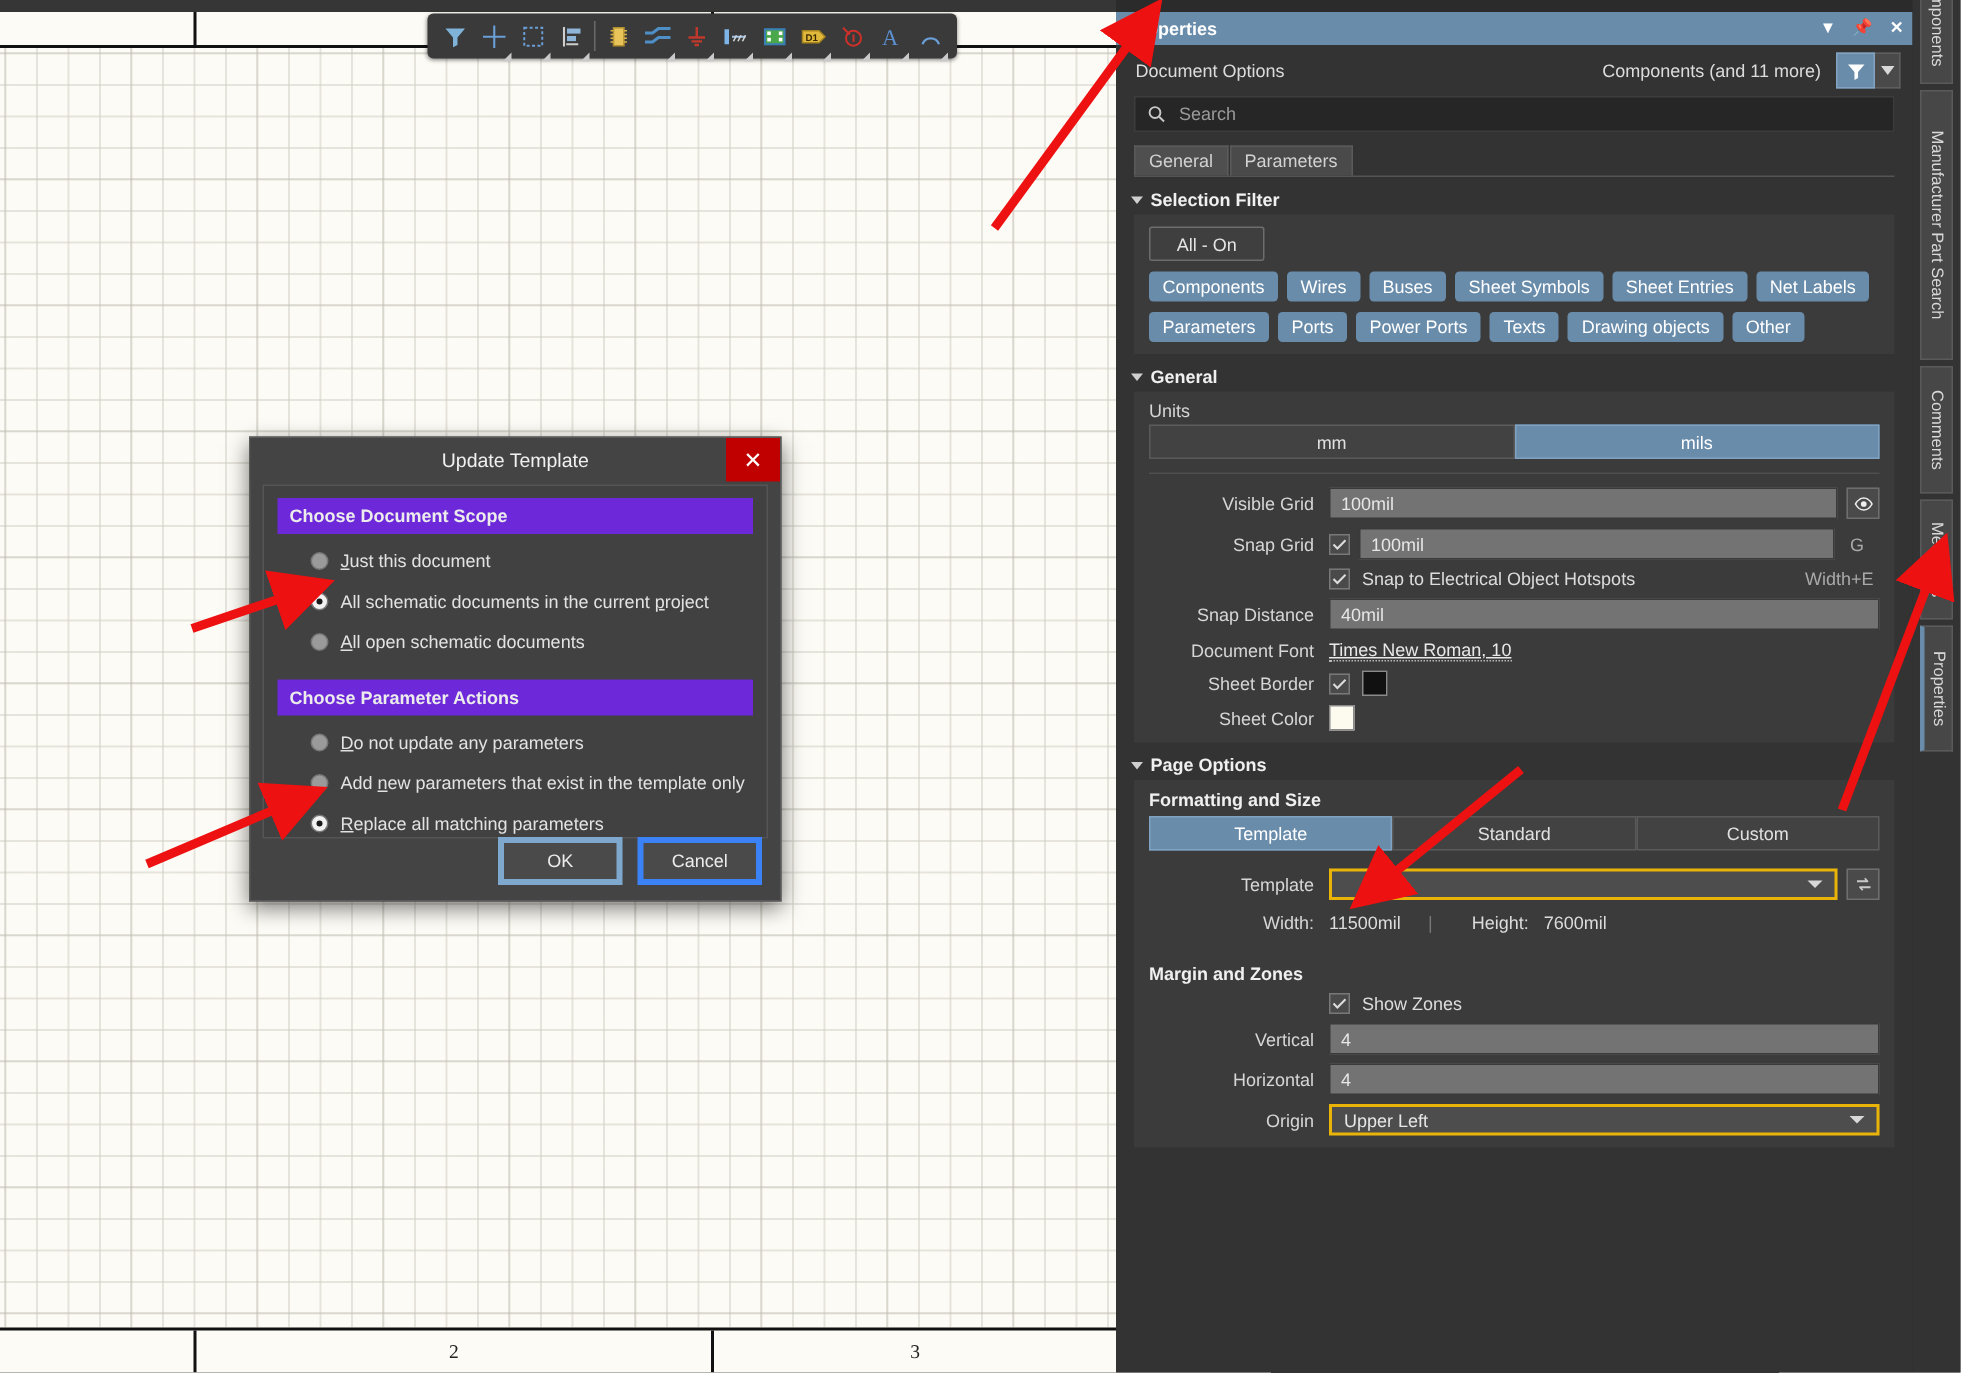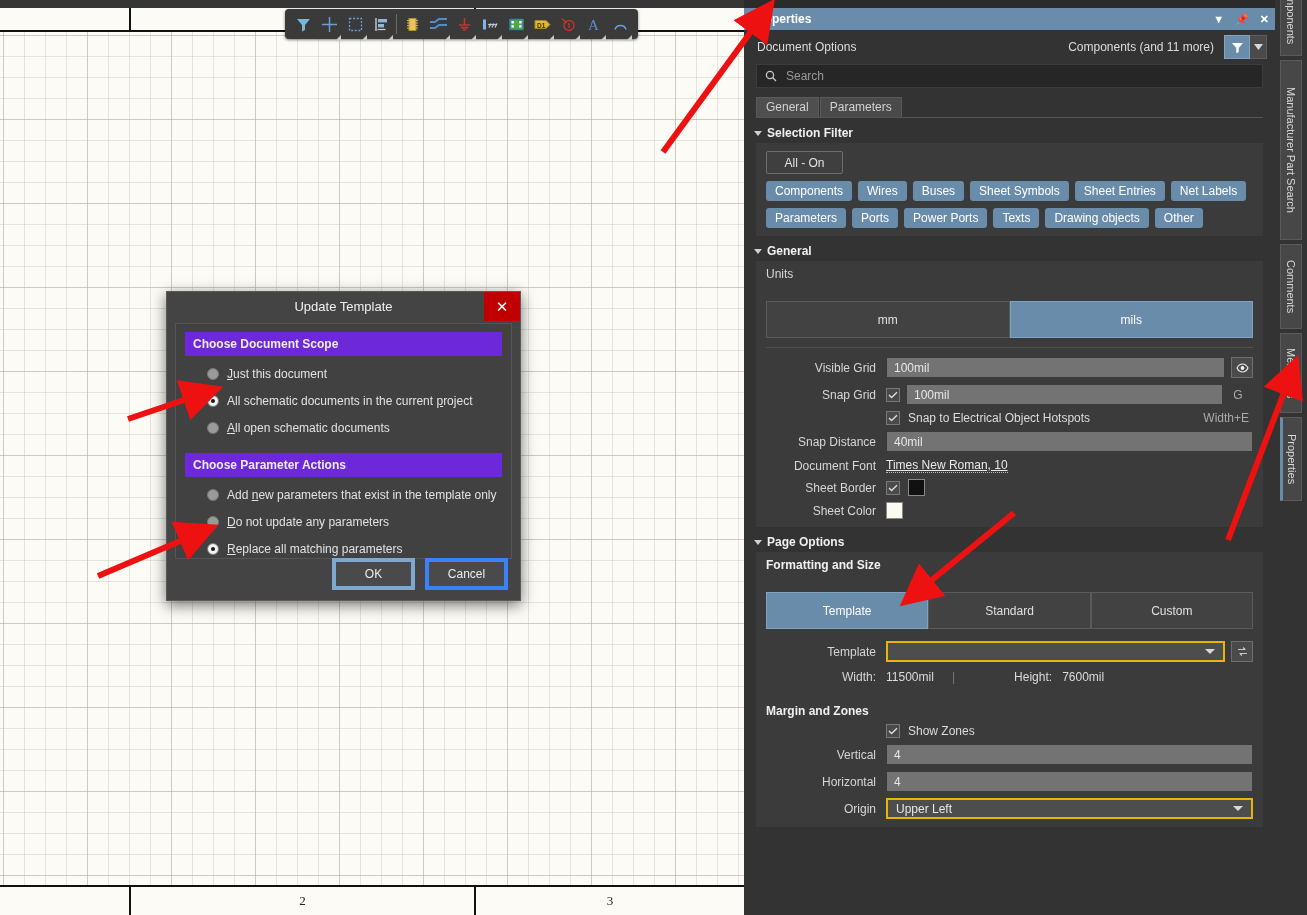--- a/index.html
+++ b/index.html
@@ -185,21 +185,21 @@
     border-radius:2px;cursor:pointer;
   }
   .lbl{font-size:12px;color:#d6d6d6;}
   .row{display:flex;align-items:center;margin-top:6px;}
   .rlabel{width:110px;text-align:right;padding-right:10px;font-size:12px;color:#d6d6d6;flex:0 0 auto;}
   .field{
     background:#737373;border:1px solid #3a3a3a;height:21px;color:#e6e6e6;
     font-size:12px;display:flex;align-items:center;padding:0 7px;box-sizing:border-box;flex:1;
   }
   .seg{
-    display:flex;height:37px;margin-top:20px;
+    display:flex;height:23px;margin-top:2px;
   }
   .seg > div{
     flex:1;display:flex;align-items:center;justify-content:center;
     background:#424242;border:1px solid #5a5a5a;color:#e0e0e0;font-size:12px;cursor:pointer;
     box-sizing:border-box;
   }
   .seg > div.on{background:#6a8cab;border-color:#7fa2c2;color:#fff;}
   .ck{
     width:14px;height:14px;background:#4a4a4a;border:1px solid #787878;
     display:flex;align-items:center;justify-content:center;box-sizing:border-box;
@@ -391,25 +391,25 @@
     </div>
     <div class="radio-row">
       <span class="radio"></span>
       <span><span class="u">A</span>ll open schematic documents</span>
     </div>
 
     <div class="grp-header" style="margin-top:12px;">Choose Parameter Actions</div>
 
     <div class="radio-row">
       <span class="radio"></span>
-      <span>Add <span class="u">n</span>ew parameters that exist in the template only</span>
+      <span><span class="u">D</span>o not update any parameters</span>
     </div>
     <div class="radio-row">
       <span class="radio"></span>
-      <span><span class="u">D</span>o not update any parameters</span>
+      <span>Add <span class="u">n</span>ew parameters that exist in the template only</span>
     </div>
     <div class="radio-row">
       <span class="radio on"></span>
       <span><span class="u">R</span>eplace all matching parameters</span>
     </div>
   </div>
 
   <div id="dlg-buttons">
     <div class="dlg-btn primary">OK</div>
     <div class="dlg-btn">Cancel</div>
@@ -581,21 +581,21 @@
         <svg width="13" height="13" viewBox="0 0 13 13">
           <path d="M2 4.5h7l-1.8-2M11 8.5H4l1.8 2" fill="none" stroke="#c9c9c9" stroke-width="1.2" stroke-linejoin="round"></path>
         </svg>
       </span>
     </div>
 
     <div class="row" style="margin-top:8px;">
       <span class="rlabel">Width:</span>
       <span style="width:66px;font-size:12px;flex:0 0 auto;">11500mil</span>
       <span style="color:#777;flex:0 0 auto;">|</span>
-      <span style="width:64px;text-align:right;padding-right:10px;font-size:12px;flex:0 0 auto;padding-left:33px;">Height:</span>
+      <span style="width:64px;text-align:right;padding-right:10px;font-size:12px;flex:0 0 auto;">Height:</span>
       <span style="font-size:12px;flex:1;">7600mil</span>
     </div>
 
     <div class="subhead" style="margin-top:20px;">Margin and Zones</div>
 
     <div class="row">
       <span class="rlabel"></span>
       <span class="ck">
         <svg width="10" height="8" viewBox="0 0 10 8">
             <path d="M1 4l2.6 2.6L9 1.2" fill="none" stroke="#dcdcdc" stroke-width="1.4"></path>

